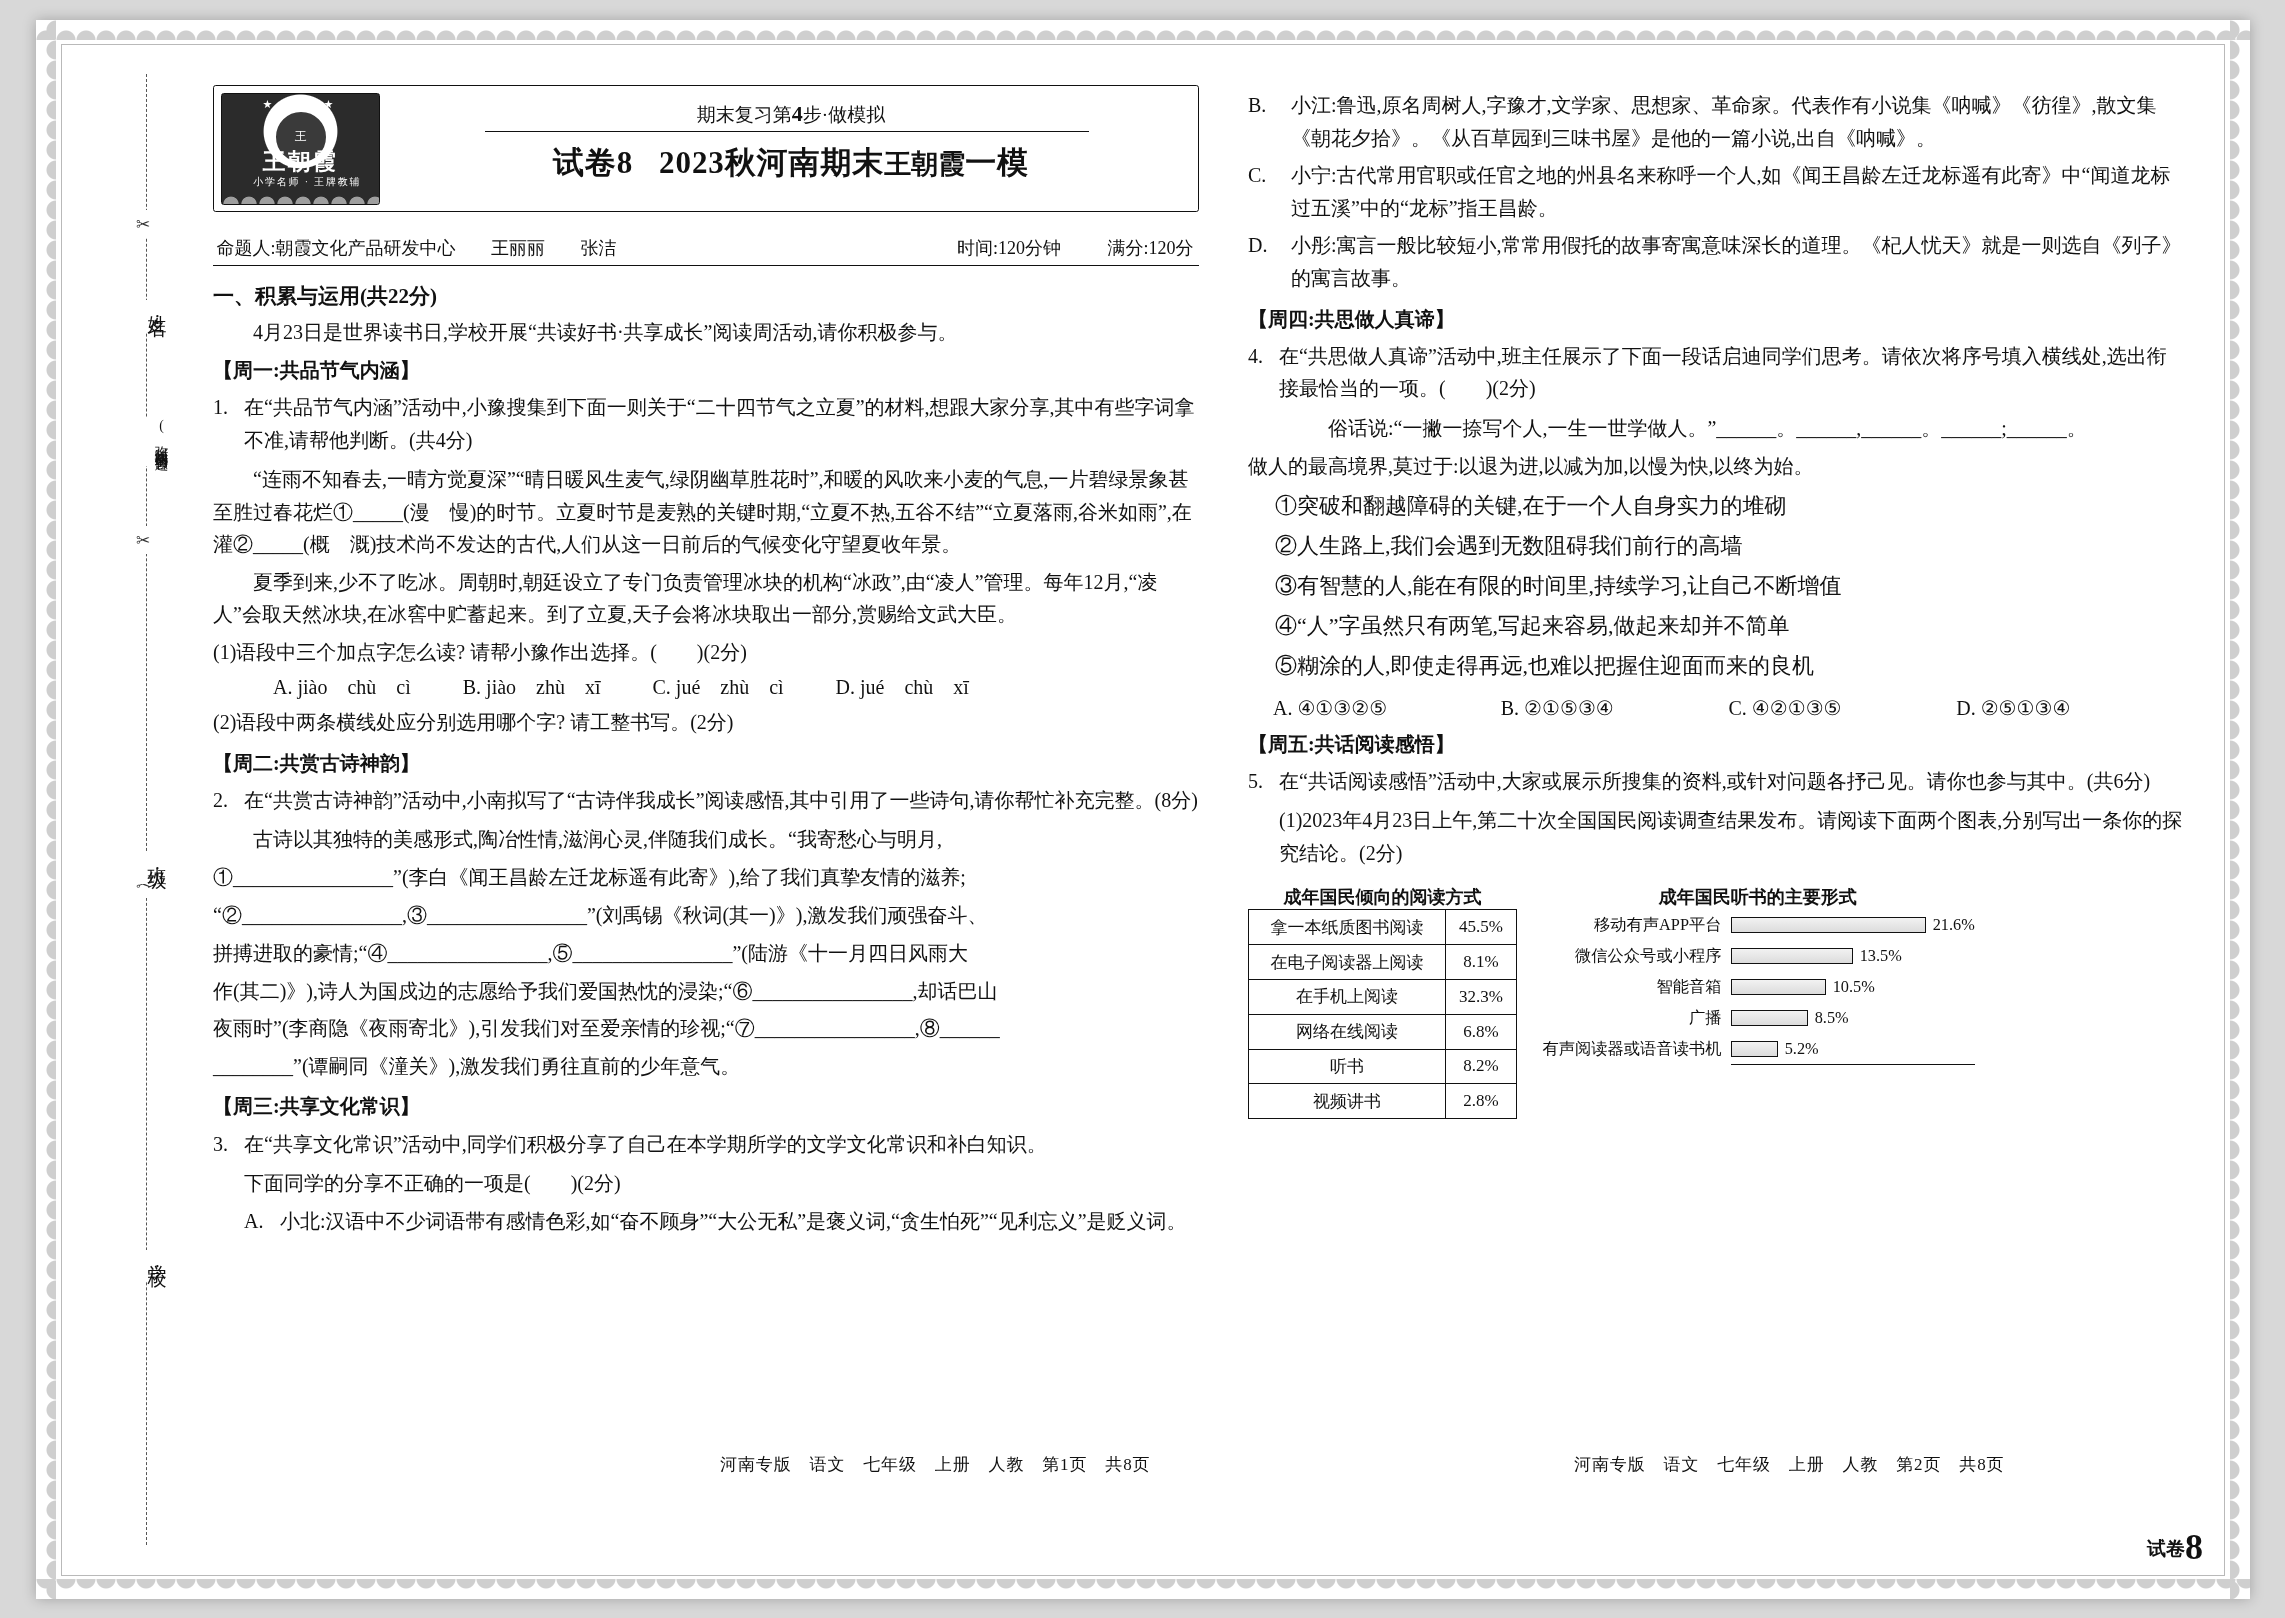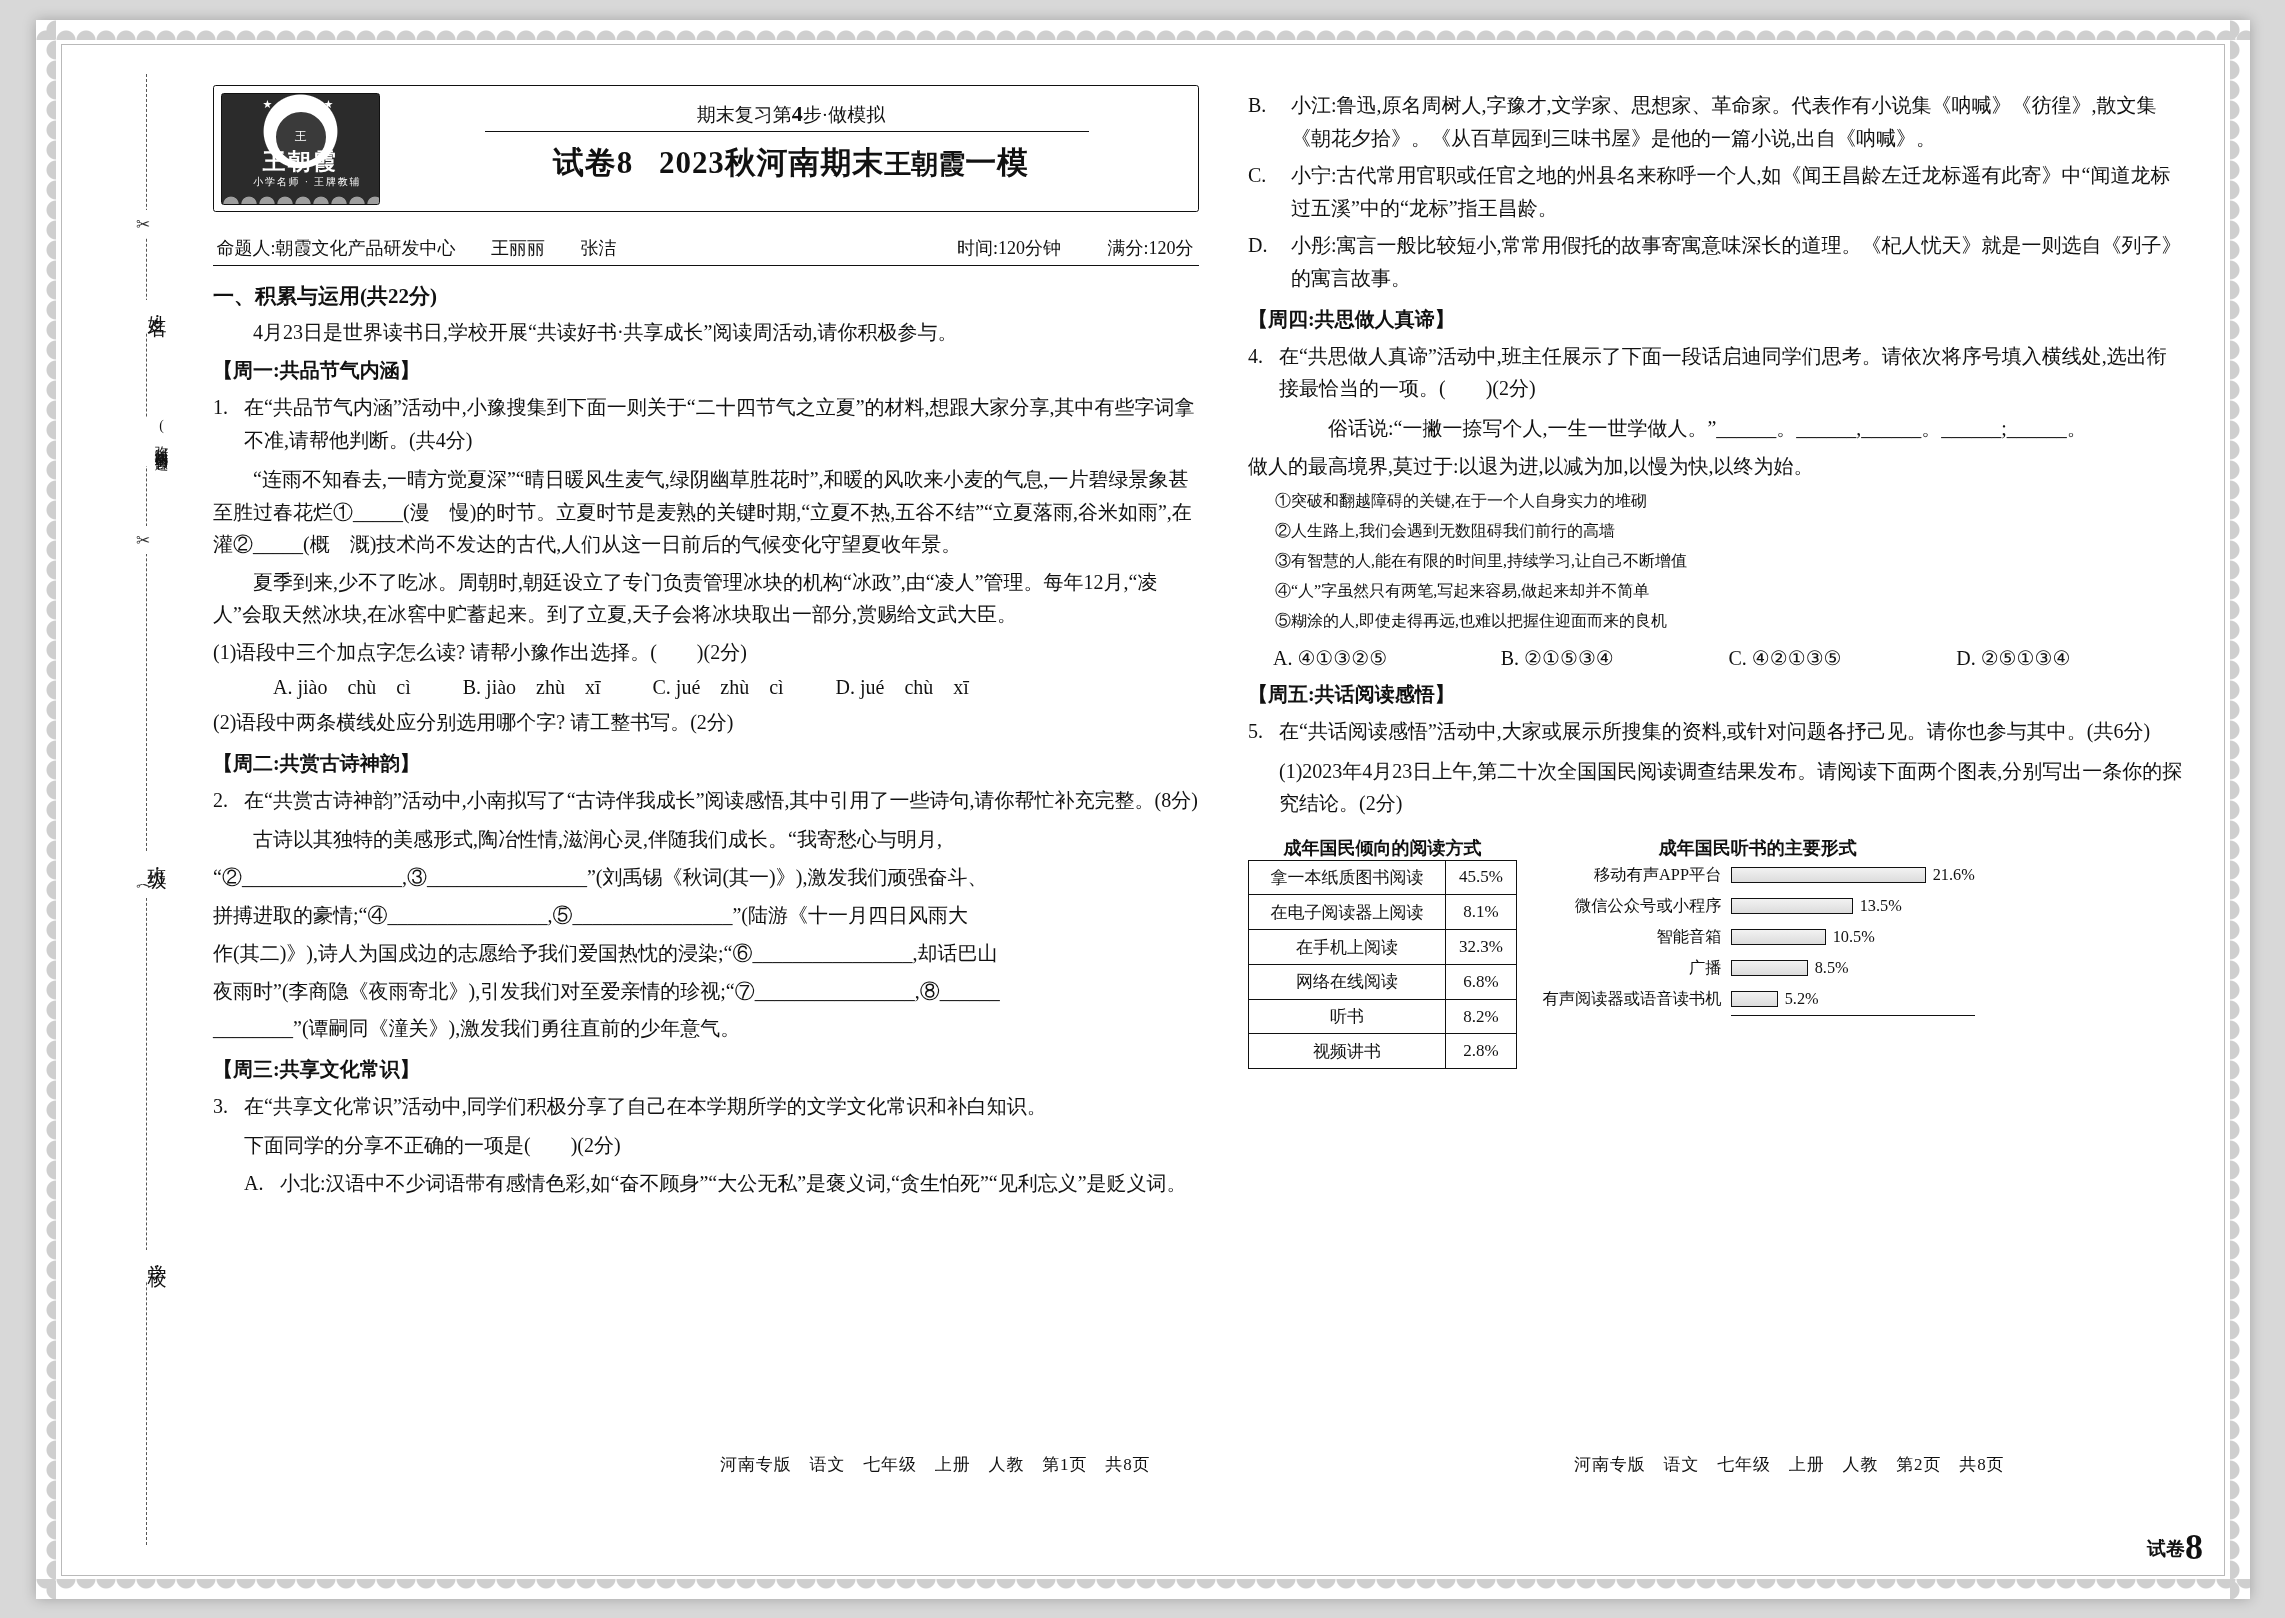--- a/index.html
+++ b/index.html
@@ -140,21 +140,21 @@
   .sub{ font-size:20px; line-height:1.62; margin:5.4px 0 5.4px 31px; }
   .opts{ font-size:20px; margin:5.4px 0 5.4px 60px; }
   .opts span{ margin-right:52px; }
   .optline{ font-size:20px; line-height:1.62; margin:5.4px 0 5.4px 31px; display:flex;}
   .optline .k{ width:36px; flex:none;}
 
   
   .optblock{ font-size:20px; line-height:1.66; margin:3.6px 0; display:flex;}
   .optblock .k{ width:43px; flex:none;}
   .optblock .t{ flex:1;}
-  .circnum{ font-size:16px; line-height:1.66; margin:3.6px 0 3.6px 47px;}
+  .circnum{ font-size:22px; line-height:1.66; margin:3.6px 0 3.6px 47px;}
   .answers{ font-size:20px; margin:11px 0 5.4px 25px; display:flex;}
   .answers div{ width:25%; }
 
   
   .charts{ display:flex; margin-top:16.3px; gap:23.5px;}
   .chart-box{ }
   .chart-title{ font-size:18px; font-weight:bold; text-align:center; }
   table.t1{ border-collapse:collapse; font-size:17px;}
   table.t1 td{ border:0.9px solid #111; padding:5.4px 9px; }
   table.t1 td.lbl{ width:197px; text-align:center;}
@@ -248,20 +248,21 @@
       <span>A. jiào　chù　cì</span><span>B. jiào　zhù　xī</span><span>C. jué　zhù　cì</span><span>D. jué　chù　xī</span>
     </div>
     <div class="sub" style="margin-left:0">(2)语段中两条横线处应分别选用哪个字? 请工整书写。(2分)</div>
 
     <div class="weekhdr">【周二:共赏古诗神韵】</div>
     <div class="q">
       <div class="num">2.</div>
       <div class="body">在“共赏古诗神韵”活动中,小南拟写了“古诗伴我成长”阅读感悟,其中引用了一些诗句,请你帮忙补充完整。(8分)</div>
     </div>
     <div class="p-indent">古诗以其独特的美感形式,陶冶性情,滋润心灵,伴随我们成长。“我寄愁心与明月,</div>
+    <div class="p">①________________”(李白《闻王昌龄左迁龙标遥有此寄》),给了我们真挚友情的滋养;</div>
     <div class="p">“②________________,③________________”(刘禹锡《秋词(其一)》),激发我们顽强奋斗、</div>
     <div class="p">拼搏进取的豪情;“④________________,⑤________________”(陆游《十一月四日风雨大</div>
     <div class="p">作(其二)》),诗人为国戍边的志愿给予我们爱国热忱的浸染;“⑥________________,却话巴山</div>
     <div class="p">夜雨时”(李商隐《夜雨寄北》),引发我们对至爱亲情的珍视;“⑦________________,⑧______</div>
     <div class="p">________”(谭嗣同《潼关》),激发我们勇往直前的少年意气。</div>
 
     <div class="weekhdr">【周三:共享文化常识】</div>
     <div class="q">
       <div class="num">3.</div>
       <div class="body">在“共享文化常识”活动中,同学们积极分享了自己在本学期所学的文学文化常识和补白知识。</div>

